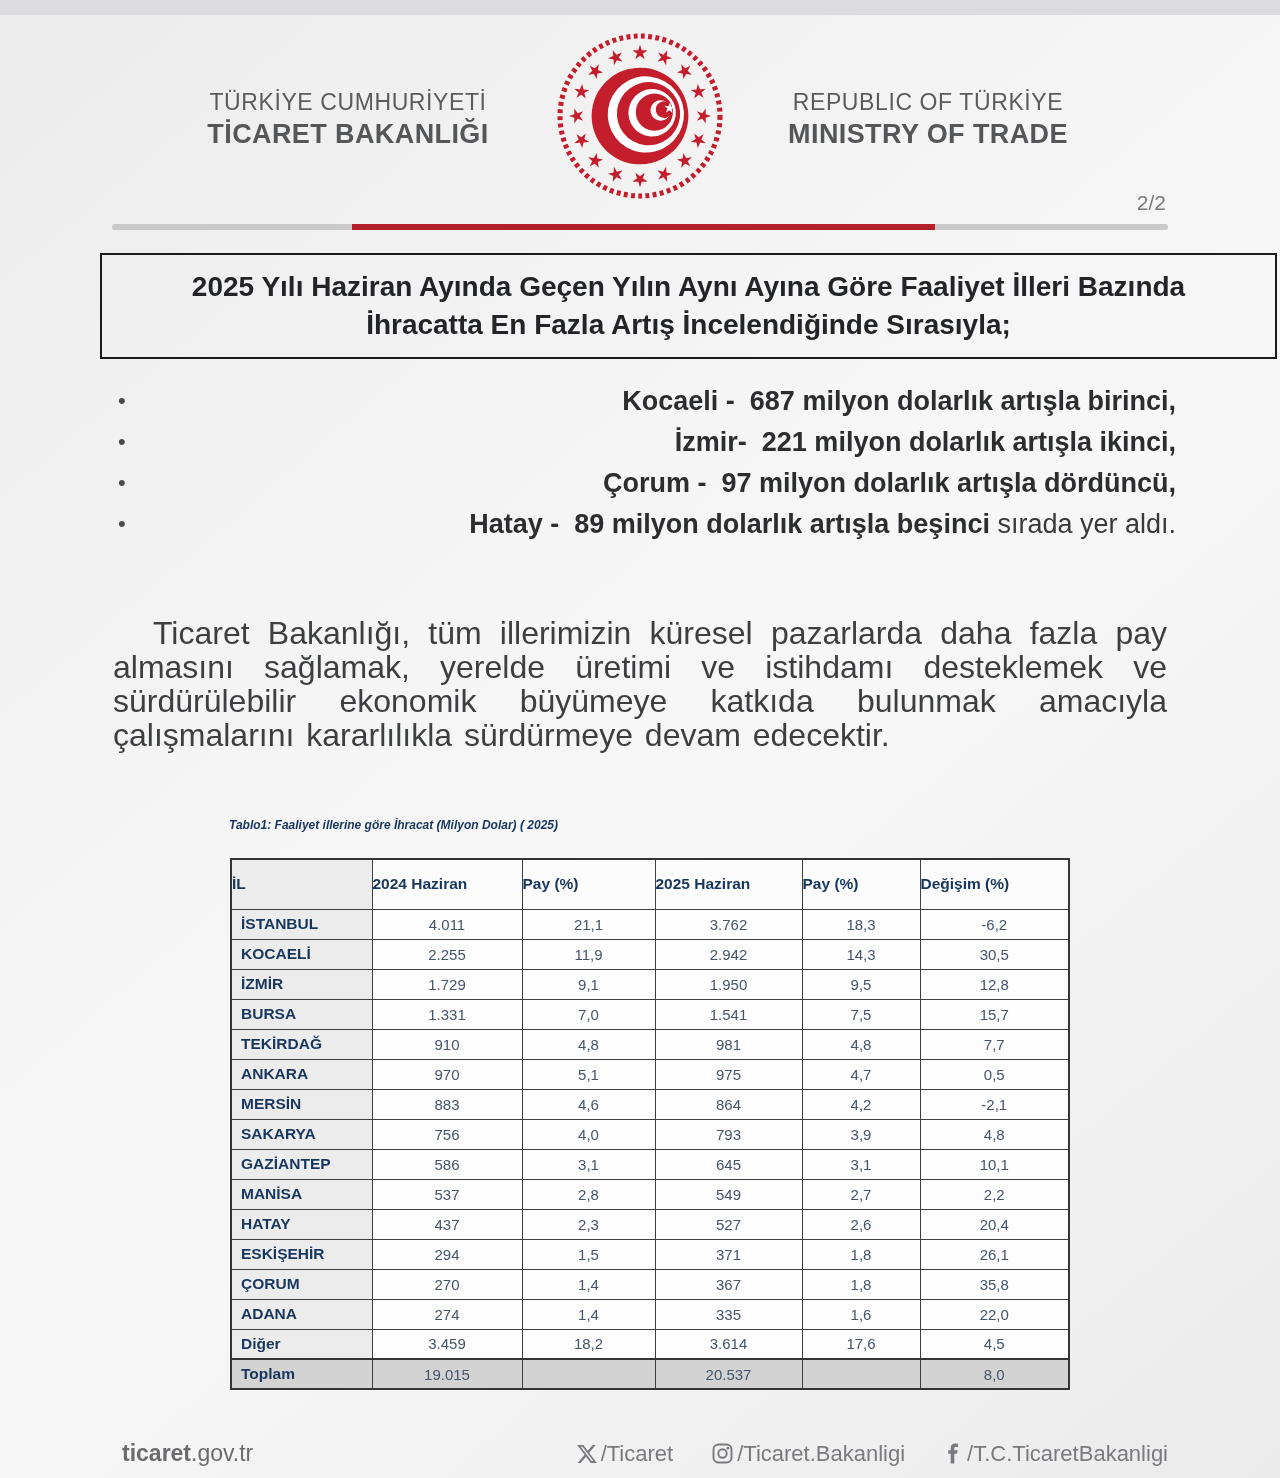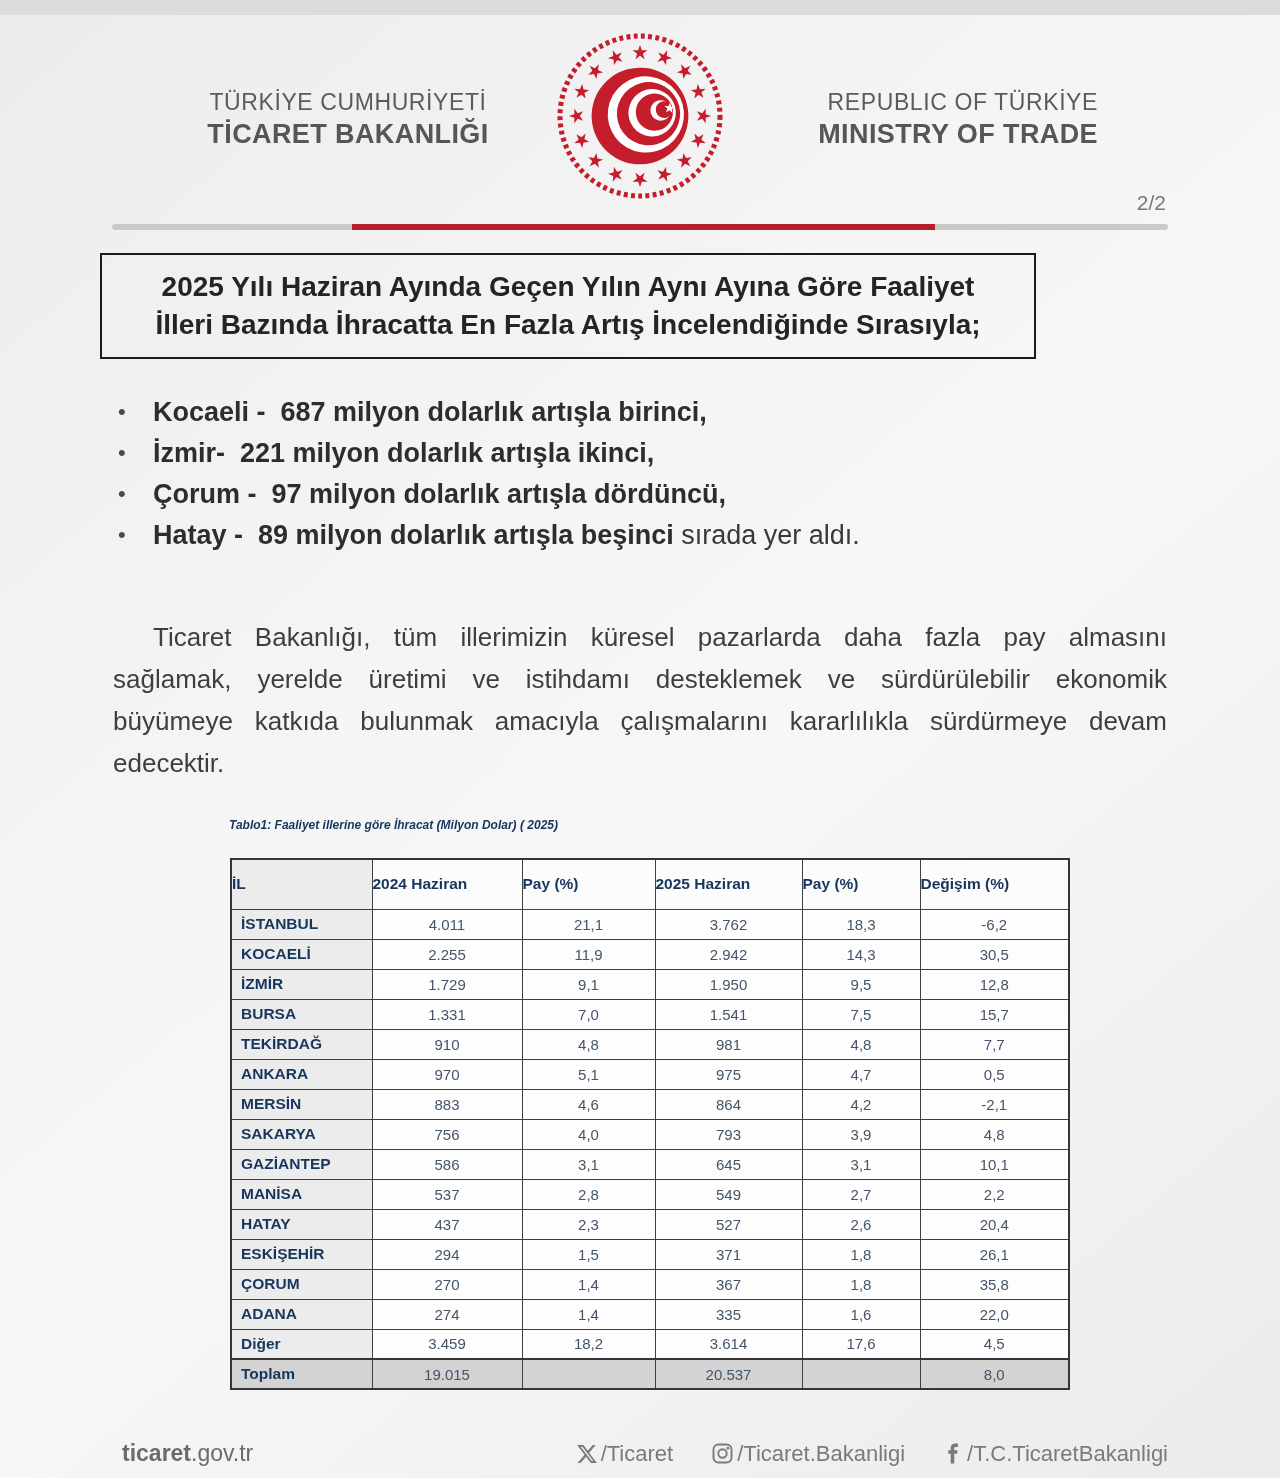--- a/index.html
+++ b/index.html
@@ -10,56 +10,56 @@
     margin:15px auto;
     overflow:hidden;
     background:linear-gradient(140deg,#ececed 0%,#f5f5f6 38%,#f7f7f7 55%,#ebebec 100%);
     font-family:"Liberation Sans", sans-serif;
     color:#2b2c2e;
   }
 
   
   .brand-left, .brand-right { position:absolute; top:72px; }
   .brand-left { left:168px; width:360px; text-align:center; }
-  .brand-right { left:758px; width:340px; text-align:right; }
+  .brand-right { left:758px; width:340px; text-align:center; }
   .brand-line1 { font-size:23px; font-weight:400; color:#5a5b5d; letter-spacing:.6px; line-height:30px; }
   .brand-line2 { font-size:27px; font-weight:700; color:#555658; letter-spacing:.4px; line-height:34px; }
   .logo-wrap { position:absolute; left:547px; top:8px; width:186px; height:186px; }
 
   .page-number { position:absolute; top:176px; right:114px; font-size:21px; color:#77787a; font-weight:400; }
 
   .divider { position:absolute; top:209px; left:112px; width:1056px; height:6px; background:#c9c9ca; border-radius:3px; }
   .divider-red { position:absolute; left:240px; top:0; width:583px; height:6px; background:#b41f2b; }
 
   
   .title-box {
-    position:absolute; top:238px; left:100px; width:936px;
+    position:absolute; top:238px; left:100px; width:1177px;
     border:2px solid #1b1b1c;
     padding:13px 28px;
     text-align:center;
     font-size:28px; font-weight:700; line-height:38px; color:#232427;
   }
 
   
-  .bullets { position:absolute; top:383px; left:116px; width:1060px; list-style:none; }
+  .bullets { position:absolute; top:372px; left:116px; width:1060px; list-style:none;text-align:right; }
   .bullets li {
     position:relative; padding-left:37px; margin-bottom:12px;
     font-size:27px; line-height:29px; color:#2c2d2f;
   }
   .bullets li::before {
     content:"•"; position:absolute; left:2px; top:-1px;
     font-size:22px; color:#4a4a4c;
   }
   .b-bold { font-weight:700; white-space:pre-wrap; }
   .b-rest { font-weight:400; color:#39393b; white-space:pre-wrap; }
 
   
   .paragraph {
     position:absolute; top:601px; left:113px; width:1054px;
-    font-size:26px; line-height:42px; color:#3d3e40;
+    font-size:32px; line-height:34px; color:#3d3e40;
     text-align:justify; text-indent:40px; word-spacing:3px;
   }
 
   
   .table-caption {
     position:absolute; top:803px; left:229px;
     font-size:12px; font-weight:700; font-style:italic; color:#17365d;
   }
   table.data {
     position:absolute; top:843px; left:230px;

